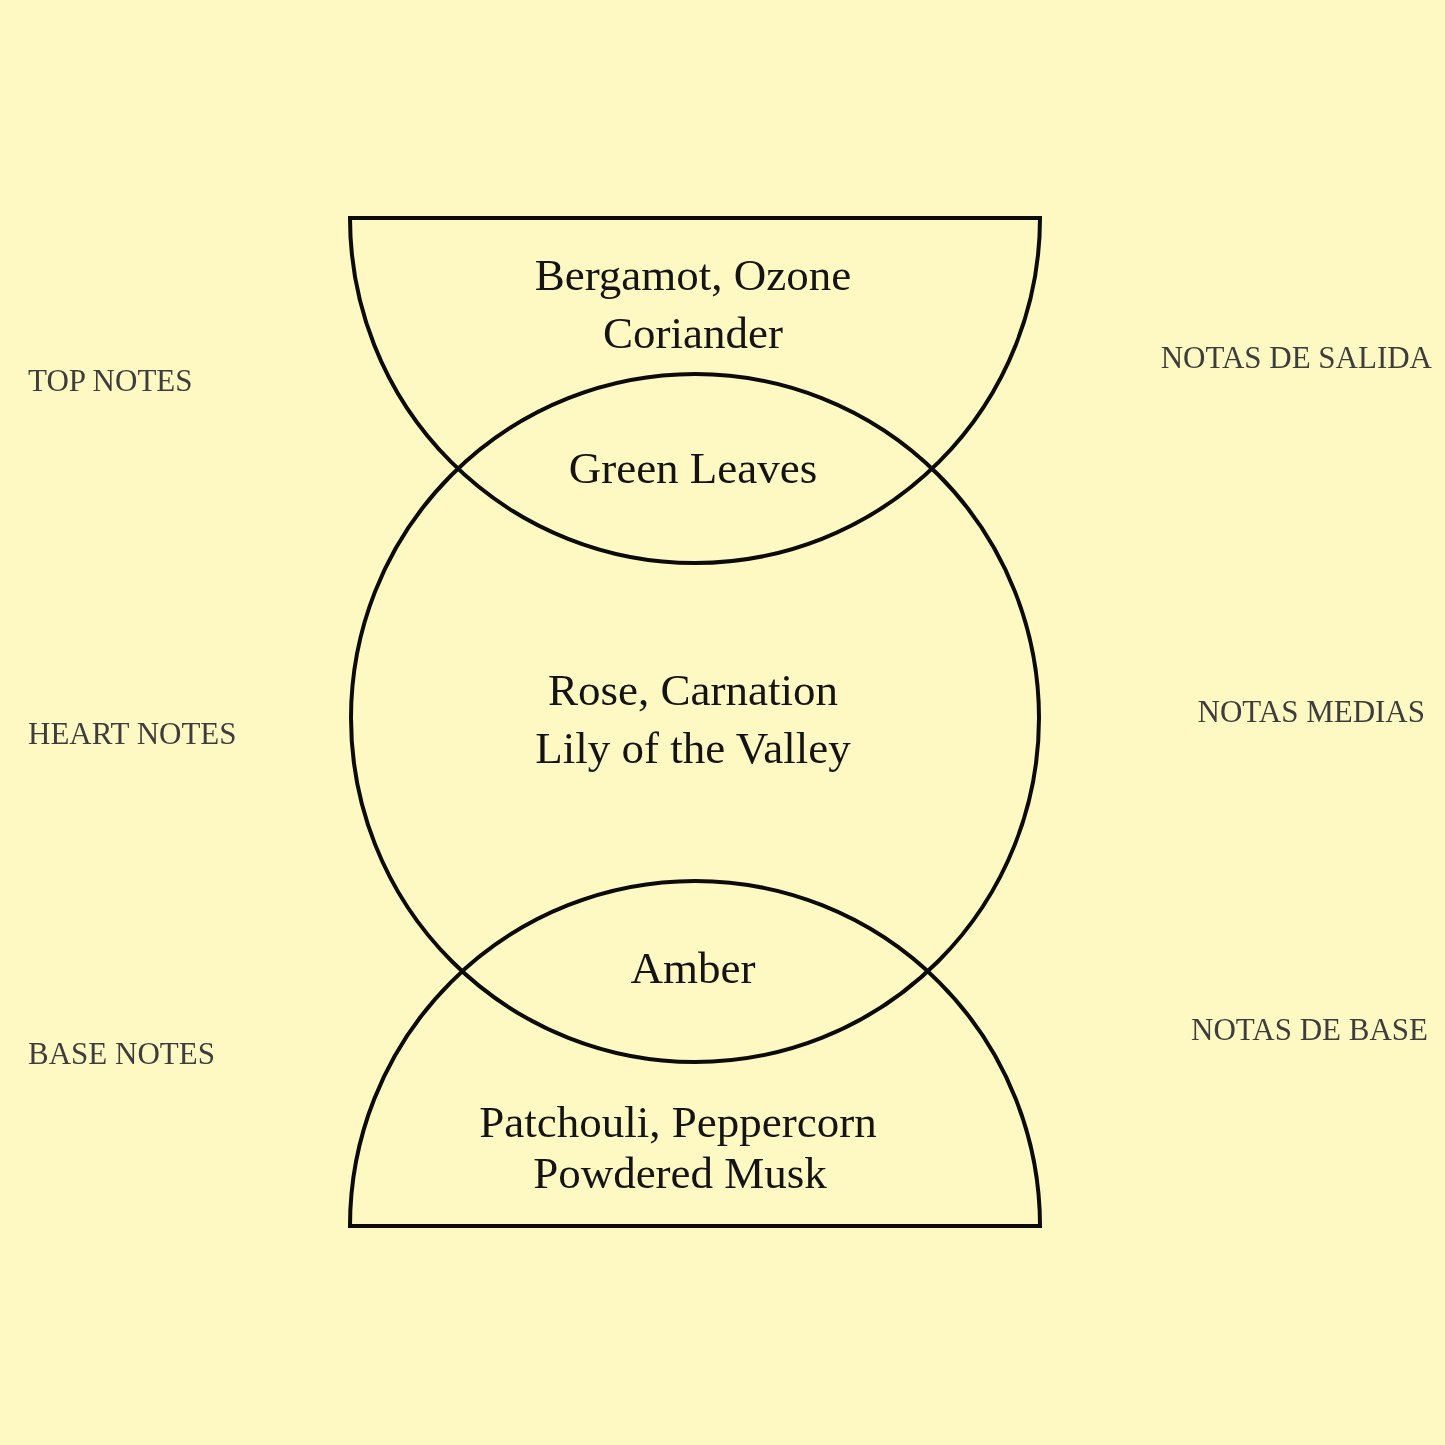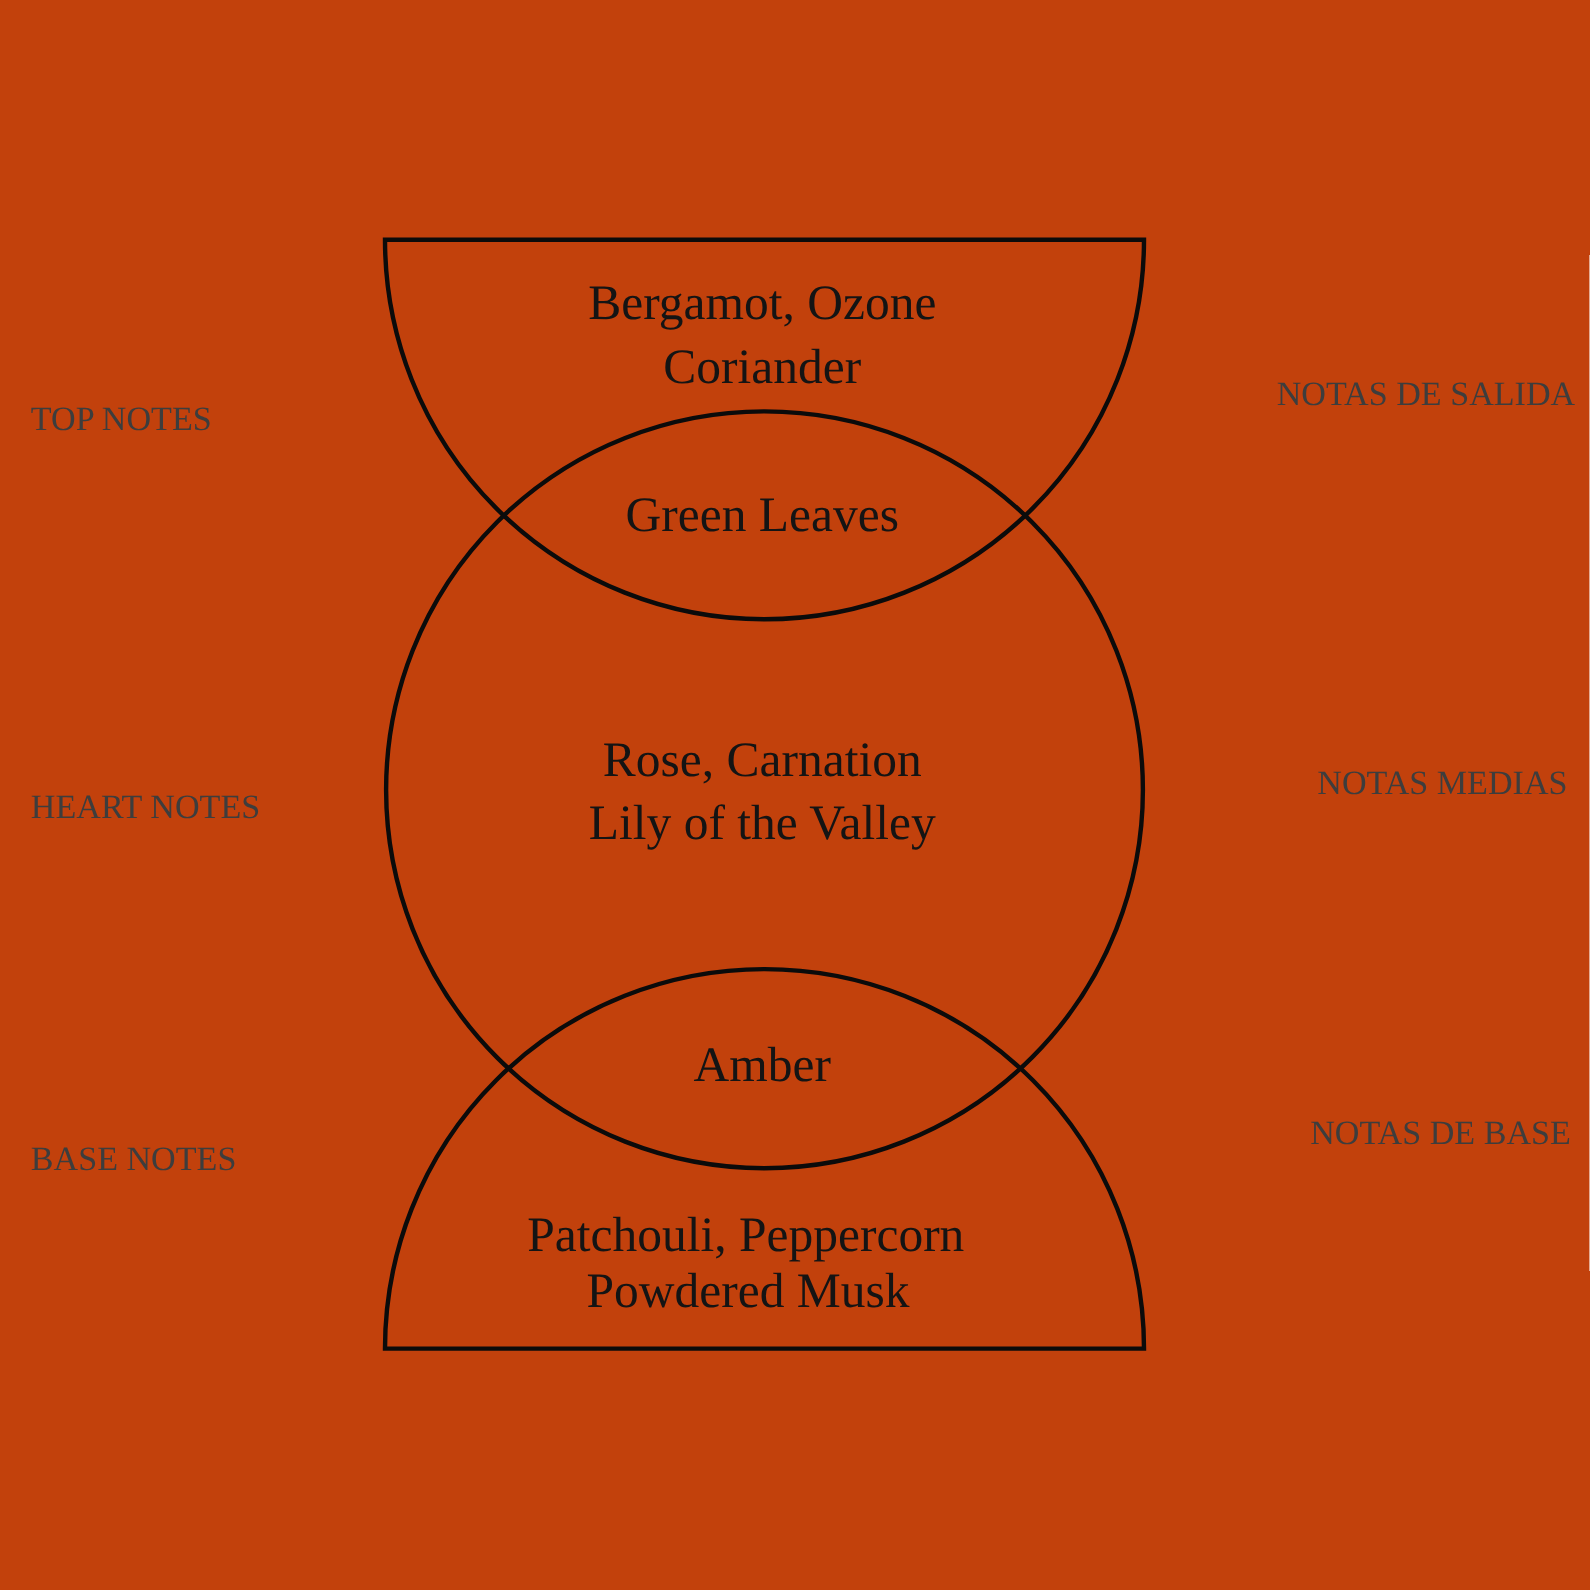--- a/index.html
+++ b/index.html
@@ -4,21 +4,21 @@
   <style>
     html, body {
       margin: 0;
       padding: 0;
       background: #ffffff;
     }
     .stage {
       position: relative;
       width: 1445px;
       height: 1445px;
-      background: #c2410c;
+      background: #fef9c3;
       font-family: "Liberation Serif", "DejaVu Serif", serif;
       overflow: hidden;
     }
     svg { display: block; }
     .shape {
       fill: none;
       stroke: #0b0b0b;
       stroke-width: 4;
     }
     .inner-text {

